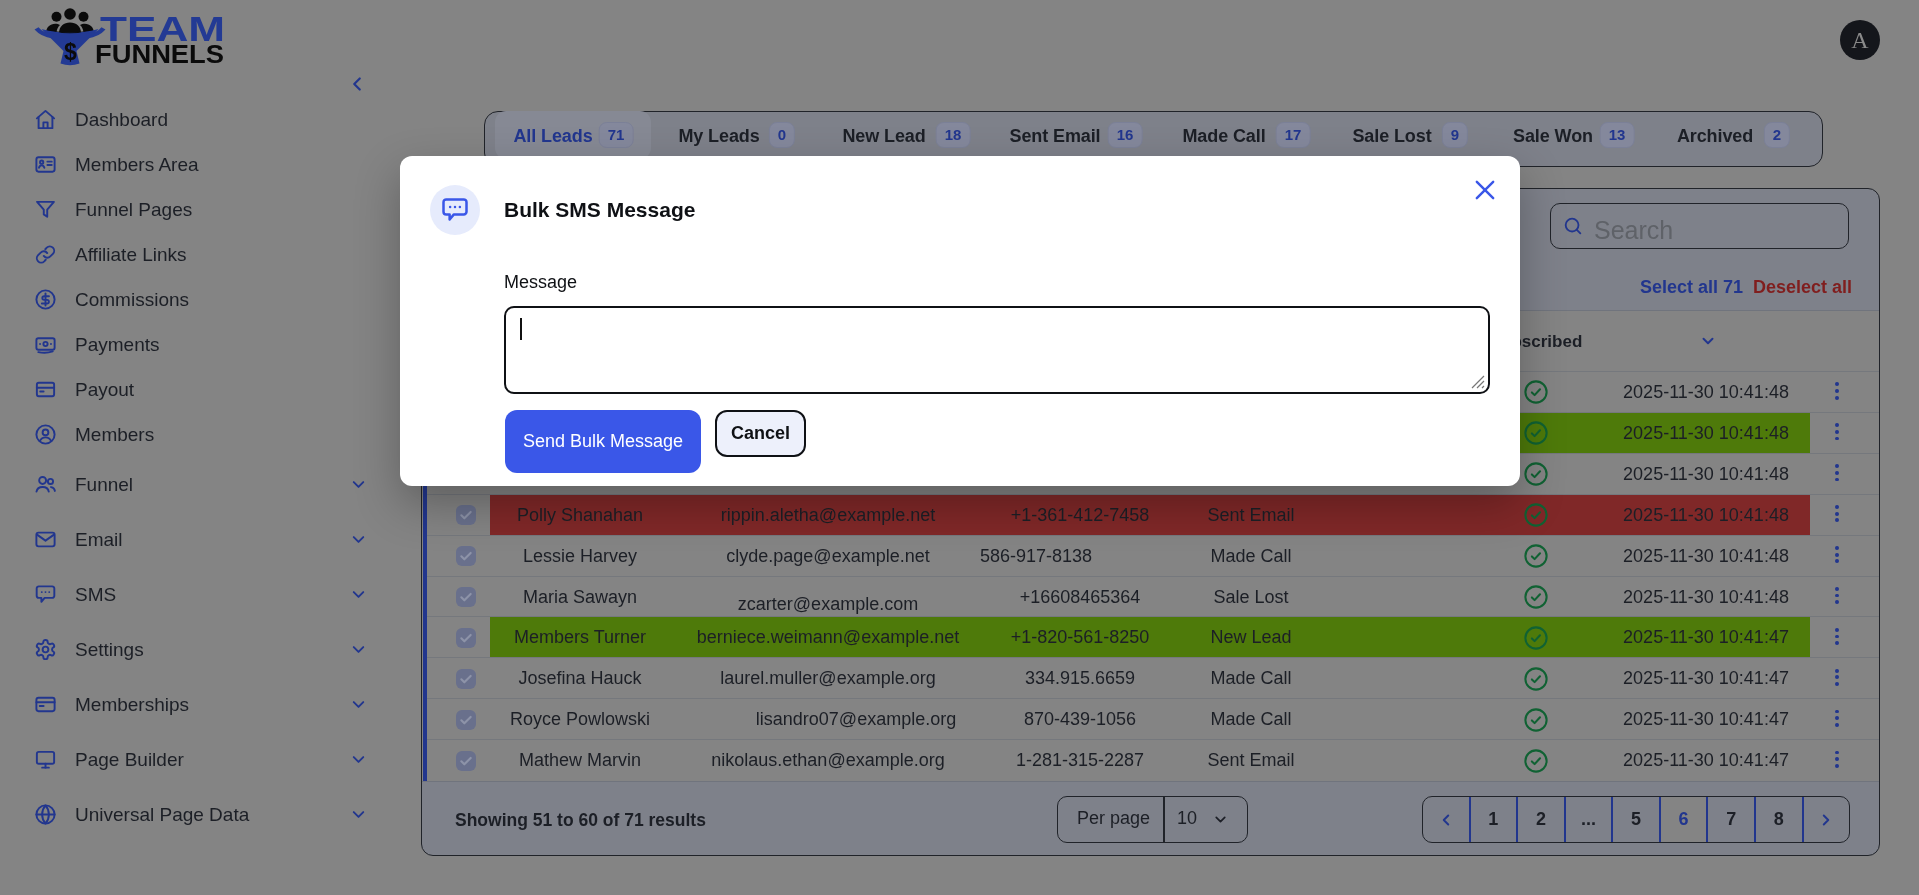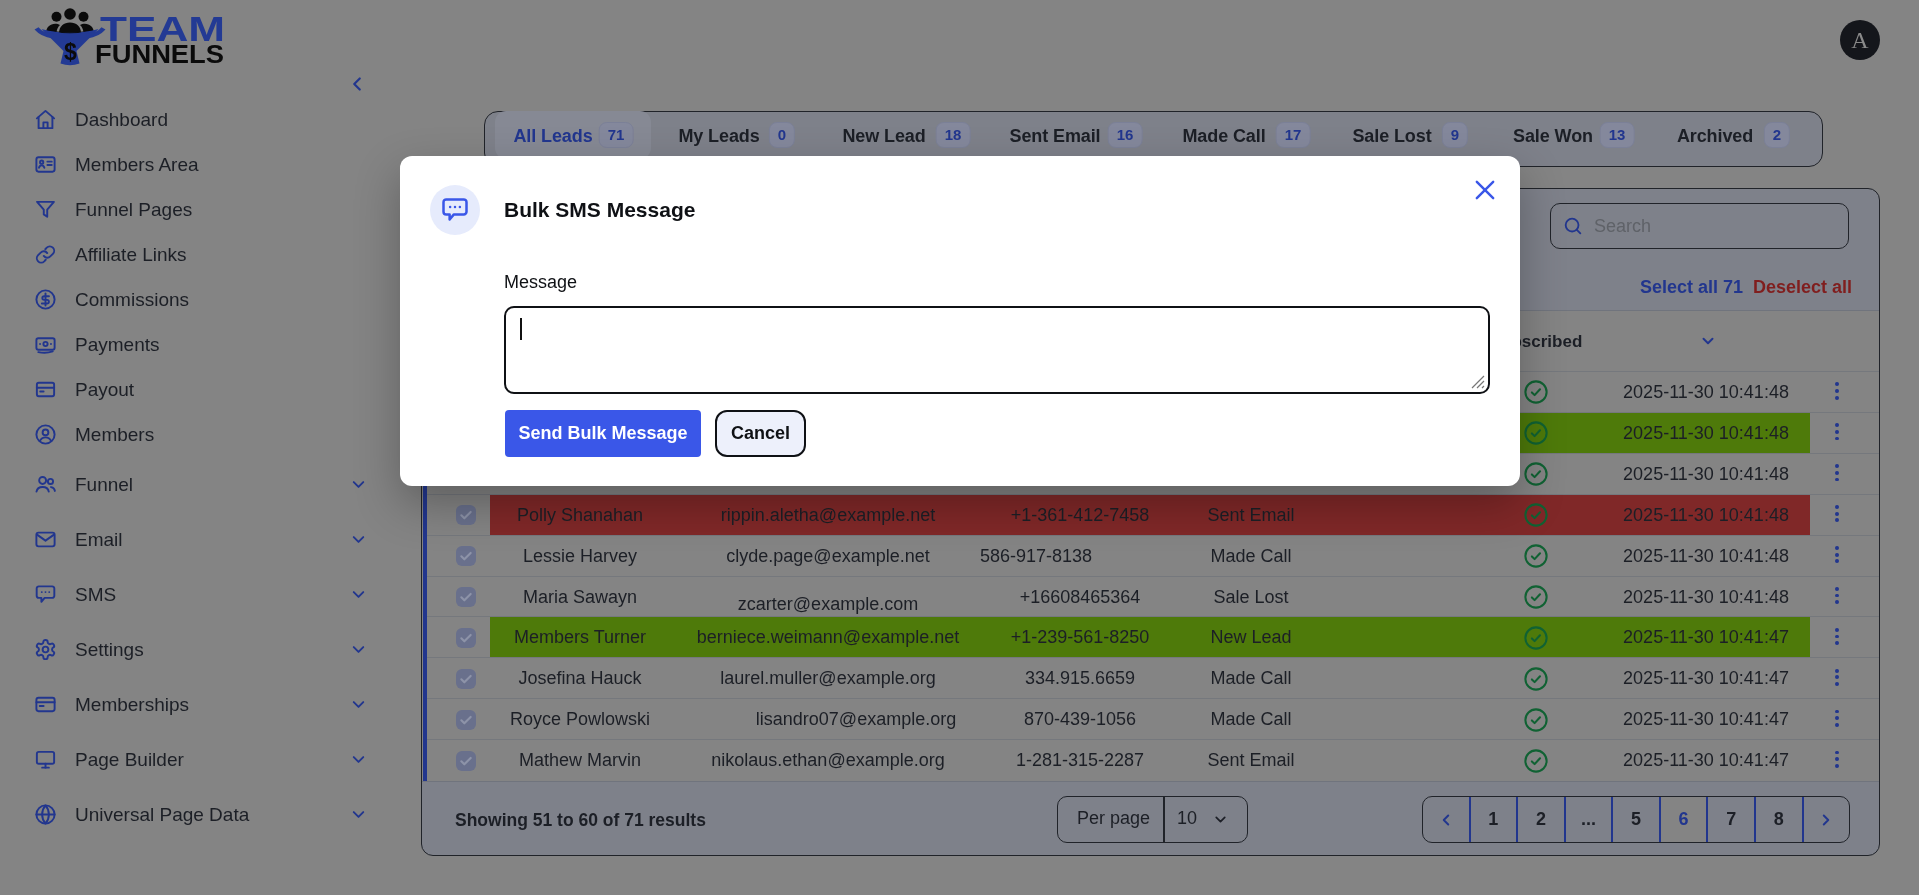--- a/index.html
+++ b/index.html
@@ -171,21 +171,21 @@
 <div class="abs tabtxt cc" style="left:1553px;top:126px;color:#1c1f26">Sale Won</div>
 <div class="abs cc" style="left:1617px;top:122px"><span class="badge">13</span></div>
 <div class="abs tabtxt cc" style="left:1715px;top:126px;color:#1c1f26">Archived</div>
 <div class="abs cc" style="left:1777px;top:122px"><span class="badge">2</span></div>
 <div class="abs" style="left:421px;top:188px;width:1459px;height:668px;background:#7e818a;border:1.6px solid #202329;border-radius:12px"></div>
 <div class="abs" style="left:1550px;top:203px;width:299px;height:46px;border:1.6px solid #202329;border-radius:10px"></div>
 <div class="abs" style="left:1562px;top:215px"><svg width="22" height="22" viewBox="0 0 24 24" fill="none" stroke="#22368e" stroke-width="2.0" stroke-linecap="round" stroke-linejoin="round">
       <circle cx="11" cy="11" r="7"></circle>
       <path d="m20 20-3.8-3.8"></path>
     </svg></div>
-<div class="abs" style="left:1594px;top:216px;font-size:18px;color:#5f6268">Search</div>
+<div class="abs" style="left:1594px;top:216px;font-size:25px;color:#5f6268">Search</div>
 <div class="abs" style="left:1640px;top:277px;font-size:18px;font-weight:700;color:#22368e">Select all 71</div>
 <div class="abs" style="left:1753px;top:277px;font-size:18px;font-weight:700;color:#801e1e">Deselect all</div>
 <div class="abs" style="left:422px;top:310px;width:1457px;height:1px;background:#70747d"></div>
 <div class="abs" style="left:422px;top:781px;width:1457px;height:1px;background:#70747d"></div>
 <div class="abs" style="left:422px;top:311px;width:1457px;height:470px;background:#848484"></div>
 <div class="abs" style="left:423px;top:311px;width:4px;height:470px;background:#22368e"></div>
 <div class="abs hdr cc" style="left:580px;top:332px">Name</div>
 <div class="abs hdr cc" style="left:828px;top:332px">Email</div>
 <div class="abs hdr cc" style="left:1080px;top:332px">Phone</div>
 <div class="abs hdr cc" style="left:1251px;top:332px">Status</div>
@@ -318,21 +318,21 @@
   </div>
 <div class="abs" style="left:490px;top:617.4px;width:1320px;height:39.9px;background:#4e7a0a"></div>
 <div class="abs" style="left:427px;top:657.3px;width:1452px;height:1px;background:#75787d"></div>
 <div class="cbx" style="left:456px;top:627.9px">
     <svg width="16" height="16" viewBox="0 0 24 24" fill="none" stroke="#8d93a8" stroke-width="3.2" stroke-linecap="round" stroke-linejoin="round">
       <path d="m5 12.5 4.5 4.5L19 7.5"></path>
     </svg>
   </div>
 <div class="abs cell cc" style="left:580px;top:627.4px">Members Turner</div>
 <div class="abs cell cc" style="left:828px;top:627.4px">berniece.weimann@example.net</div>
-<div class="abs cell cc" style="left:1080px;top:627.4px">+1-239-561-8250</div>
+<div class="abs cell cc" style="left:1080px;top:627.4px">+1-820-561-8250</div>
 <div class="abs cell cc" style="left:1251px;top:627.4px">New Lead</div>
 <div class="abs cc" style="left:1536px;top:624.9px"><svg width="26" height="26" viewBox="0 0 24 24" fill="none" stroke="#106233" stroke-width="1.9" stroke-linecap="round" stroke-linejoin="round">
       <circle cx="12" cy="12" r="9.8"></circle>
       <path d="m8.2 12.4 2.5 2.5 5-5.4"></path>
     </svg></div>
 <div class="abs cell cc" style="left:1706px;top:627.4px">2025-11-30 10:41:47</div>
 <div class="dots" style="left:1835px;top:627.9px">
     <i></i>
     <i></i>
     <i></i>
@@ -437,14 +437,14 @@
         <path d="M19 5 5 19"></path>
         <path d="m5 5 14 14"></path>
       </svg></div>
 <div class="abs" style="left:104px;top:116px;font-size:18px;font-weight:500;color:#0f1115">Message</div>
 <div class="abs" style="left:104px;top:150px;width:986px;height:88px;border:2px solid #0f1115;border-radius:10px">
       <div class="abs" style="left:14px;top:10px;width:1.5px;height:22px;background:#111"></div>
       <svg class="abs" style="right:3px;bottom:3px" width="14" height="14" viewBox="0 0 14 14" stroke="#777" stroke-width="1.2">
         <path d="M13 1 1 13M13 6 6 13M13 11 11 13"></path>
       </svg>
     </div>
-<div class="abs" style="left:105px;top:254px;width:196px;height:47px;background:#3a57e8;border-radius:4px;display:flex;align-items:center;justify-content:center;color:#fff;font-size:18px;font-weight:700">Send Bulk Message</div>
+<div class="abs" style="left:105px;top:254px;width:196px;height:63px;background:#3a57e8;border-radius:12px;display:flex;align-items:center;justify-content:center;color:#fff;font-size:18px;font-weight:400">Send Bulk Message</div>
 <div class="abs" style="left:315px;top:254px;width:91px;height:47px;background:#edf0fb;border:2px solid #0f1115;border-radius:12px;display:flex;align-items:center;justify-content:center;color:#0f1115;font-size:18px;font-weight:700">Cancel</div>
 </div>
 </body></html>

